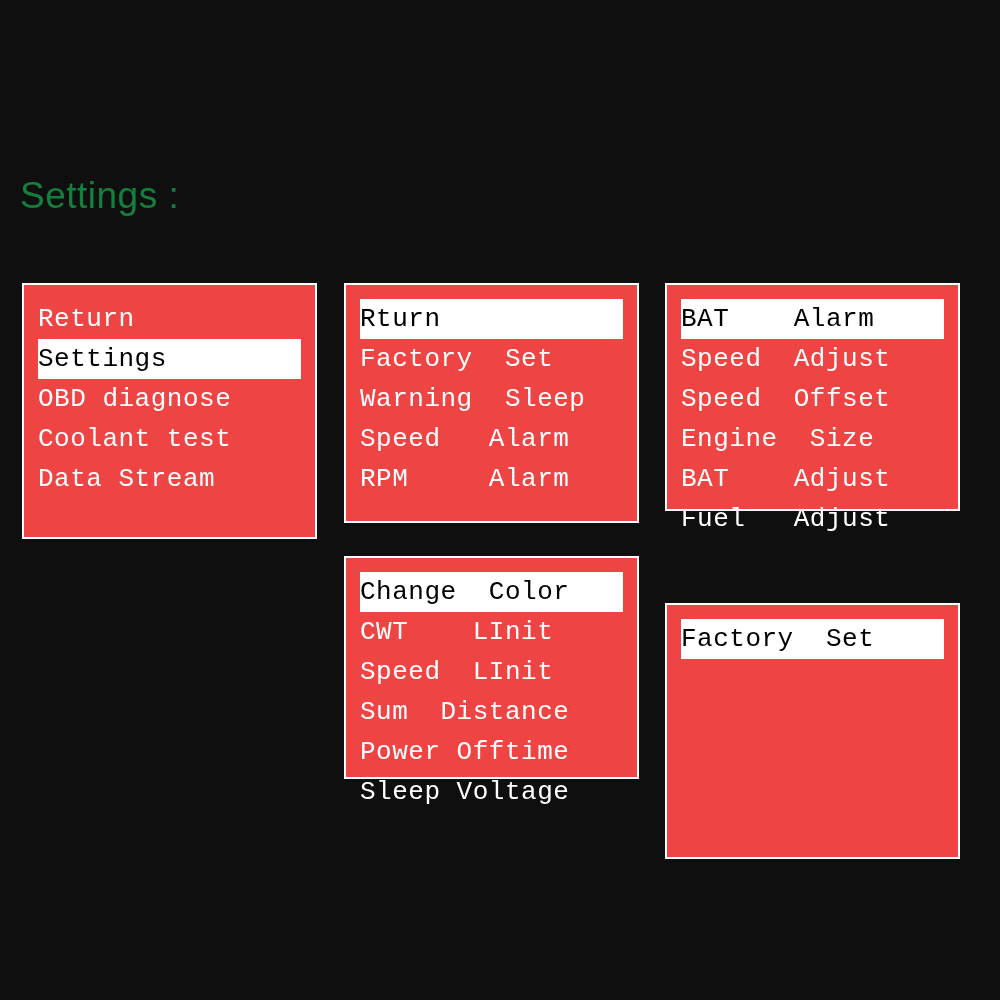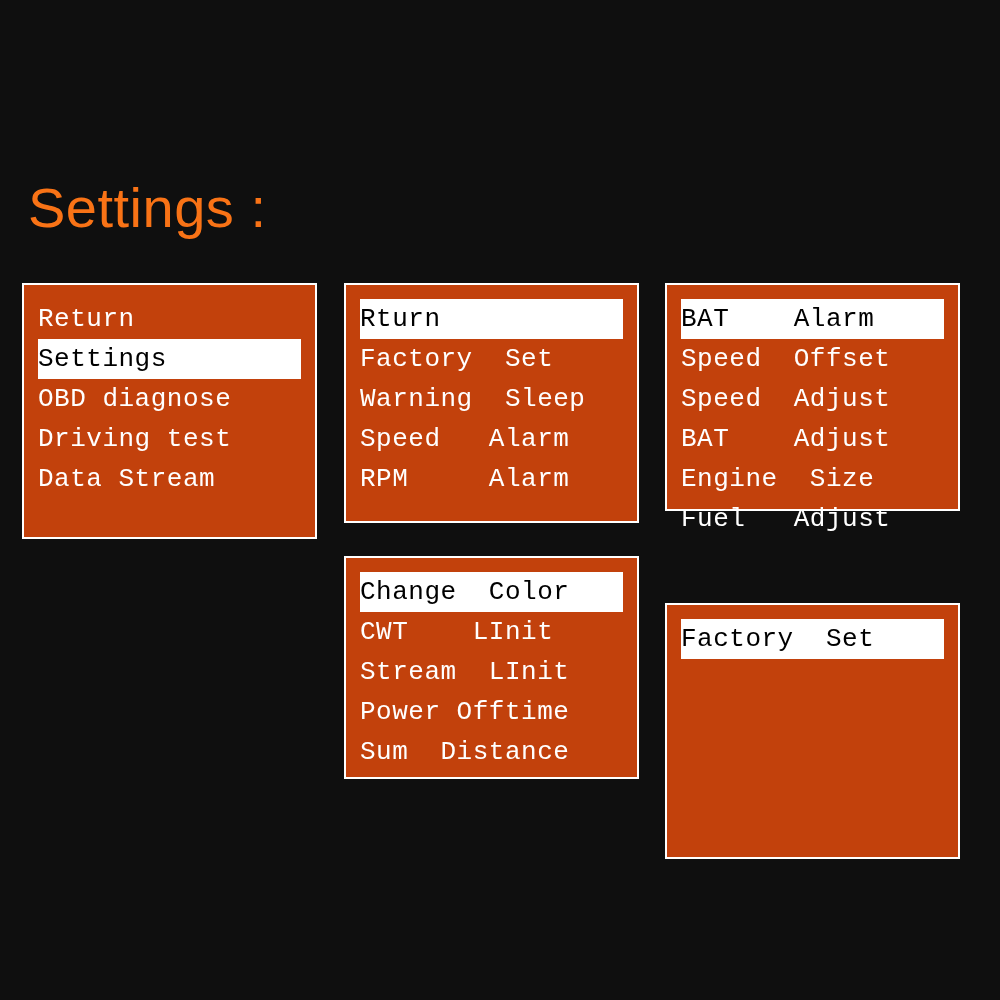--- a/index.html
+++ b/index.html
@@ -16,31 +16,30 @@
     position: relative;
     width: 1000px;
     height: 1000px;
   }
   .title {
     position: absolute;
     left: 20px;
     top: 175px;
     font-family: "Segoe UI", "Helvetica Neue", Arial, sans-serif;
     font-weight: 300;
-    font-size: 56px;
+    font-size: 37px;
     letter-spacing: 0.5px;
-    color: #f97316;
-    margin-left: 8px;
+    color: #15803d;
   }
   .panel {
     position: absolute;
     border: 2px solid #fff;
     box-sizing: border-box;
     padding: 14px 14px;
-    background: #c2410c;
+    background: #ef4444;
   }
   .line {
     font-size: 26px;
     line-height: 40px;
     white-space: pre;
     letter-spacing: 0.5px;
     font-family: "Courier New", ui-monospace, monospace;
   }
   .sel {
     background: #fff;
@@ -56,41 +55,42 @@
 </head>
 <body>
 
 <div class="screen">
   <div class="title">Settings :</div>
 
   <div class="panel" id="p0">
       <div class="line">Return</div>
       <div class="line sel">Settings</div>
       <div class="line">OBD diagnose</div>
-      <div class="line">Driving test</div>
+      <div class="line">Coolant test</div>
       <div class="line">Data Stream</div>
     </div>
   <div class="panel" id="p1">
       <div class="line sel">Rturn</div>
       <div class="line">Factory  Set</div>
       <div class="line">Warning  Sleep</div>
       <div class="line">Speed   Alarm</div>
       <div class="line">RPM     Alarm</div>
     </div>
   <div class="panel" id="p2">
       <div class="line sel">BAT    Alarm</div>
+      <div class="line">Speed  Adjust</div>
       <div class="line">Speed  Offset</div>
-      <div class="line">Speed  Adjust</div>
+      <div class="line">Engine  Size</div>
       <div class="line">BAT    Adjust</div>
-      <div class="line">Engine  Size</div>
       <div class="line">Fuel   Adjust</div>
     </div>
   <div class="panel" id="p3">
       <div class="line sel">Change  Color</div>
       <div class="line">CWT    LInit</div>
-      <div class="line">Stream  LInit</div>
+      <div class="line">Speed  LInit</div>
+      <div class="line">Sum  Distance</div>
       <div class="line">Power Offtime</div>
-      <div class="line">Sum  Distance</div>
+      <div class="line">Sleep Voltage</div>
     </div>
   <div class="panel" id="p4">
       <div class="line sel">Factory  Set</div>
     </div>
 </div>
 
 </body></html>

